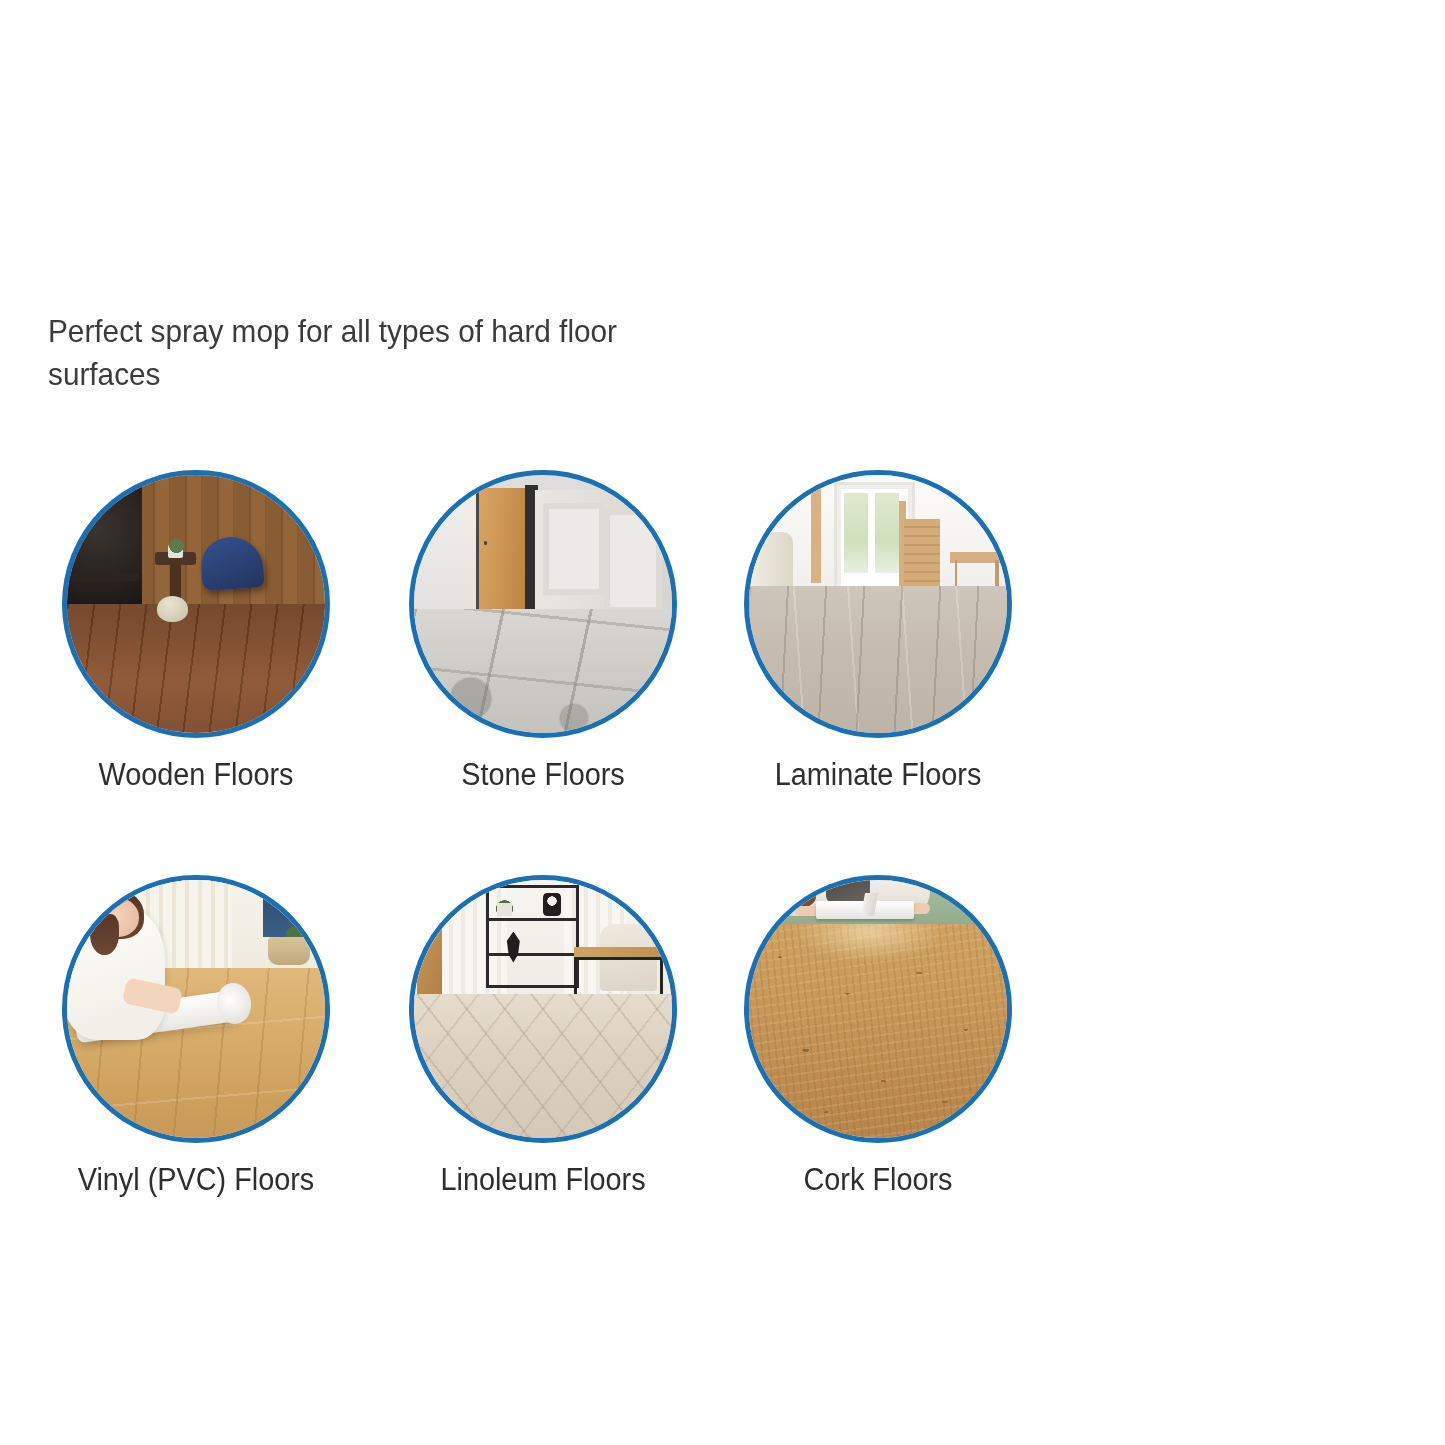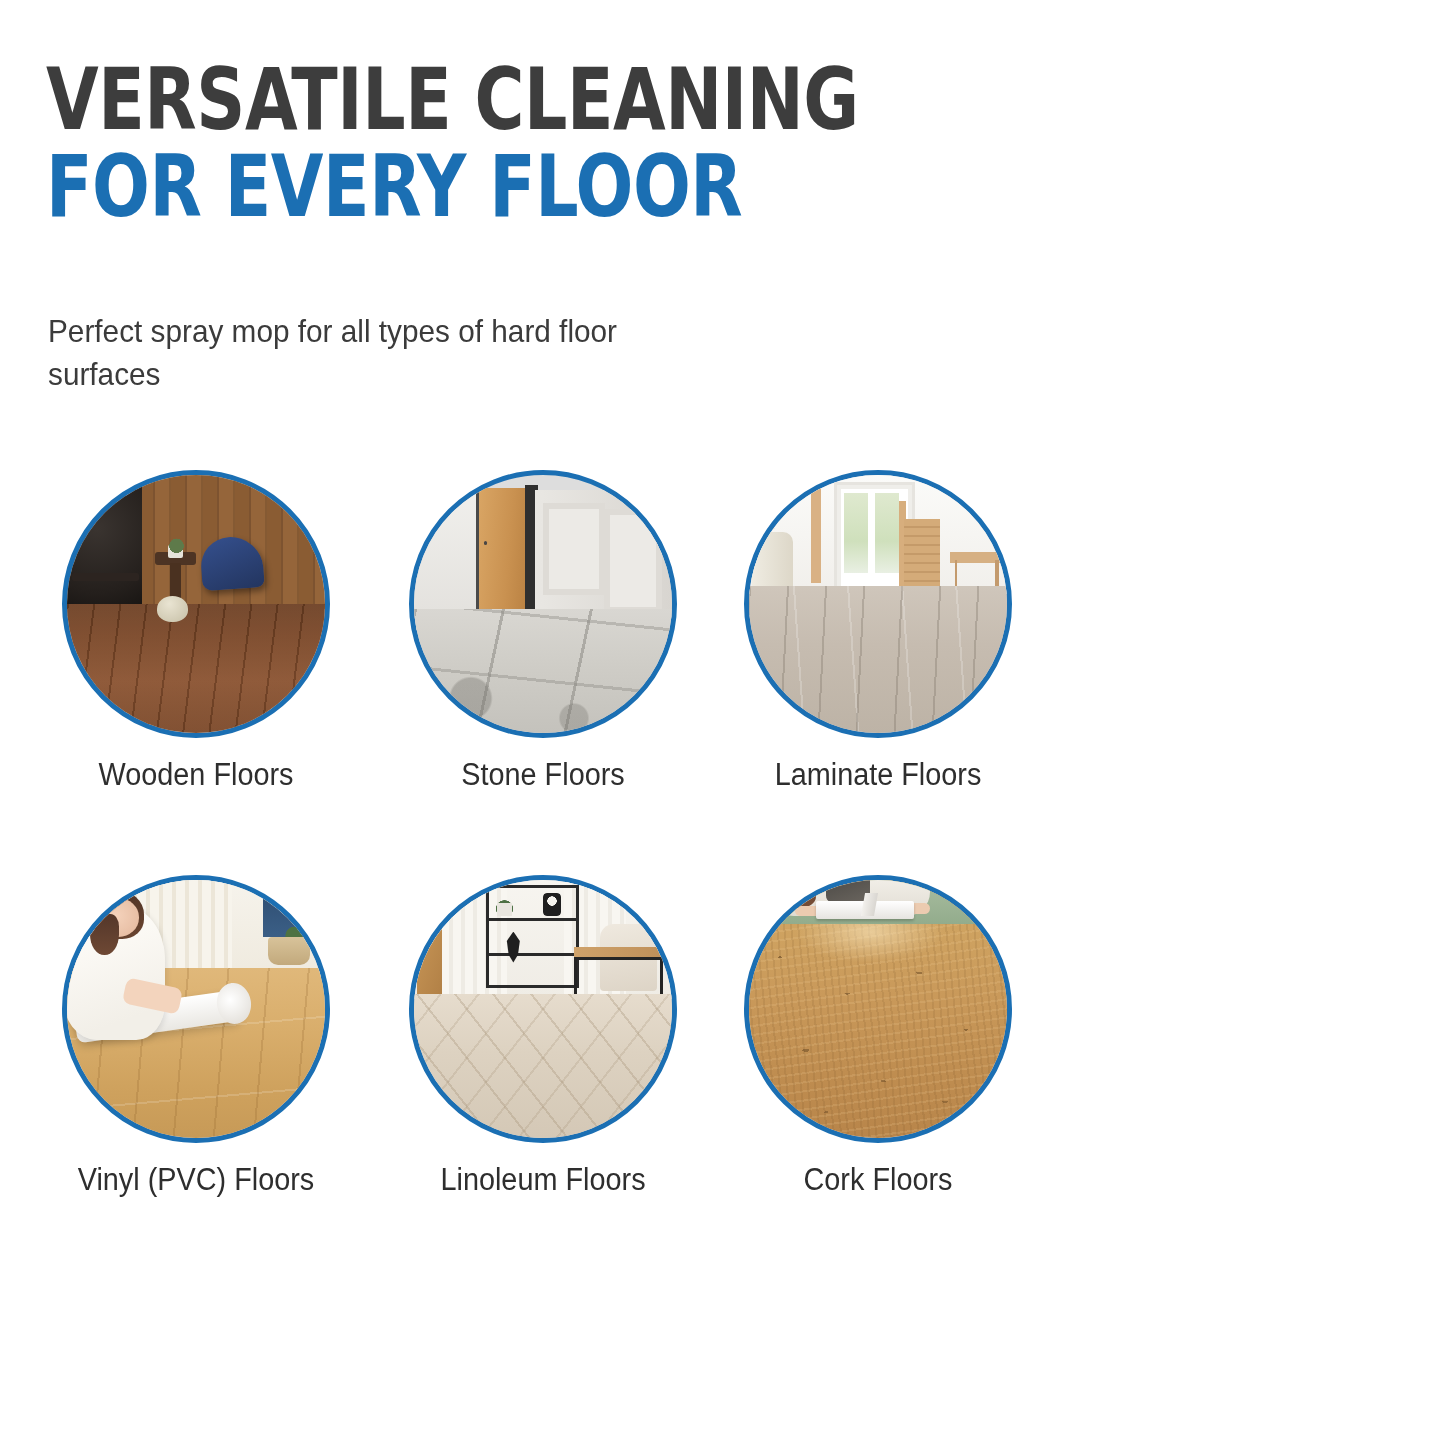--- a/index.html
+++ b/index.html
@@ -231,24 +231,20 @@
     background:#eccbb0;border-radius:6px;}
 
   
   .mop{position:absolute;left:960px;top:-10px;width:485px;height:1420px;}
 </style>
 </head>
 <body>
 
 <div class="stage">
 
-  <div class="headline">
-    <div class="h-line dark">VERSATILE CLEANING</div>
-    <div class="h-line blue">FOR EVERY FLOOR</div>
-  </div>
   <div class="subtitle">Perfect spray mop for all types of hard floor surfaces</div>
 
   <div class="grid">
 
     <div class="cell">
       <div class="circ" style="left:62px;top:470px;">
         <div class="scene">
           <div class="w-wall"></div>
             <div class="w-dark"></div>
             <div class="w-floor"></div>

